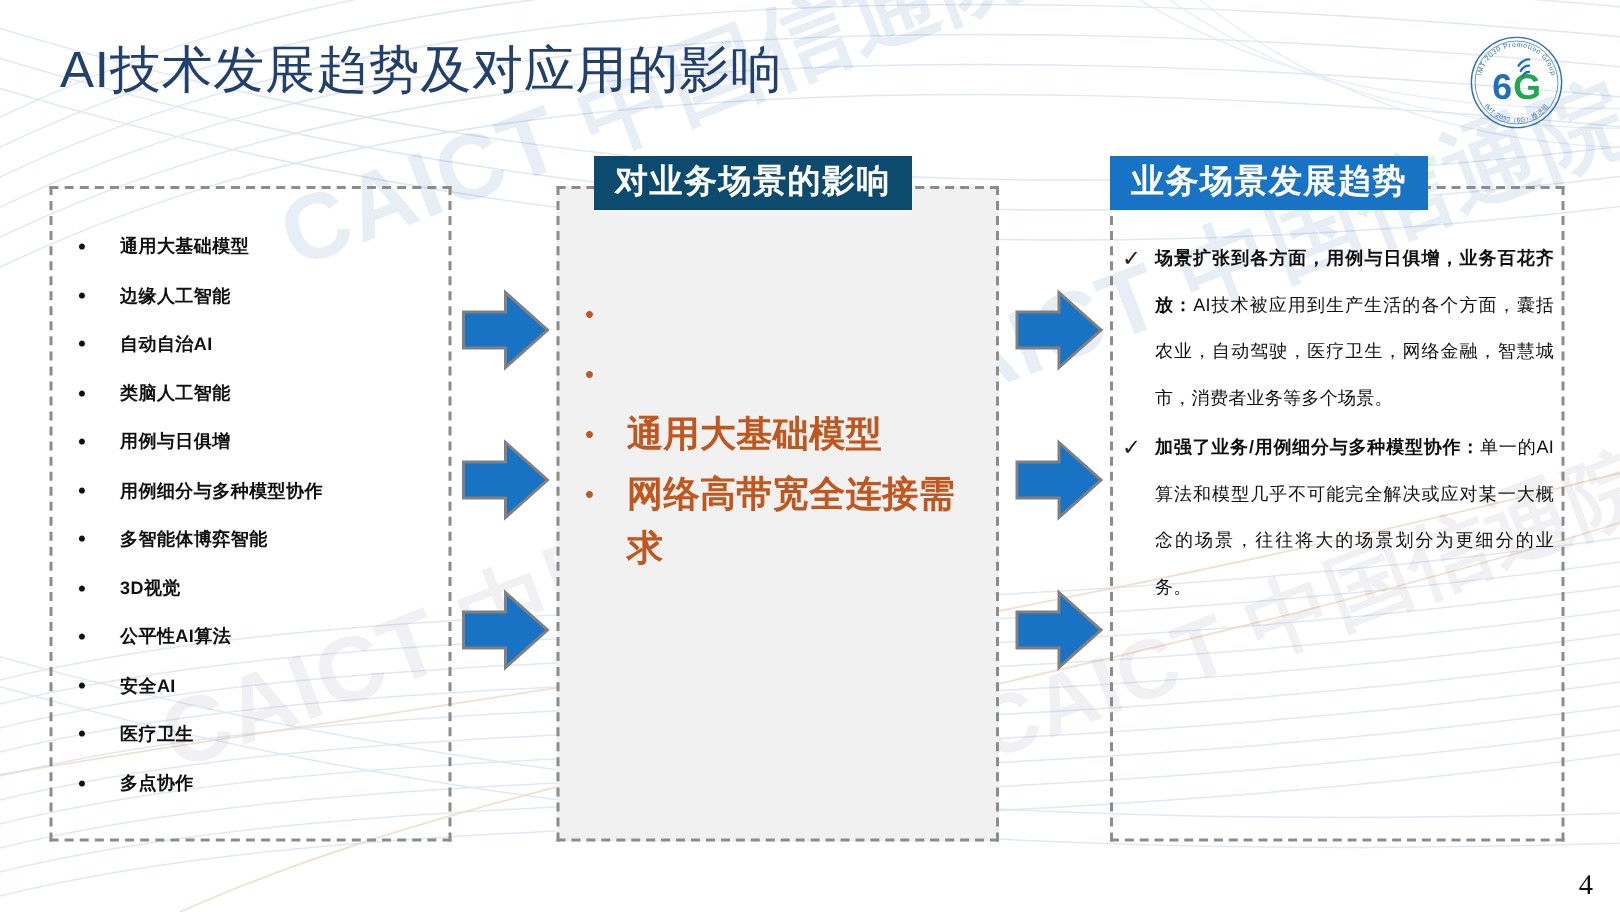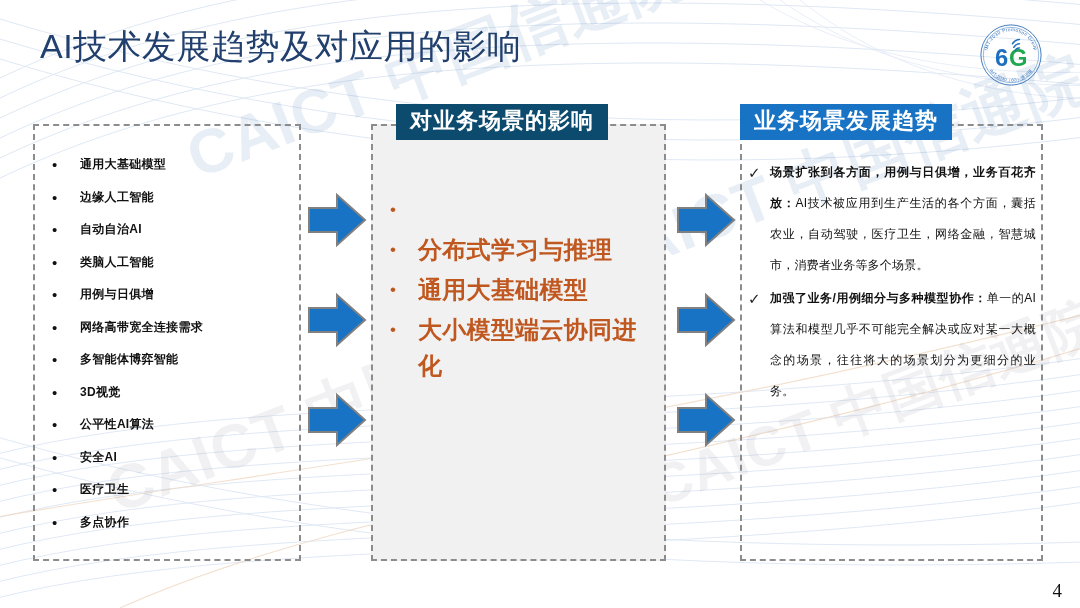--- a/index.html
+++ b/index.html
@@ -195,21 +195,21 @@
     <div class="li">
         <span class="bullet">•</span>
         <span class="txt">类脑人工智能</span>
       </div>
     <div class="li">
         <span class="bullet">•</span>
         <span class="txt">用例与日俱增</span>
       </div>
     <div class="li">
         <span class="bullet">•</span>
-        <span class="txt">网络高带宽全连接需求</span>
+        <span class="txt">用例细分与多种模型协作</span>
       </div>
     <div class="li">
         <span class="bullet">•</span>
         <span class="txt">多智能体博弈智能</span>
       </div>
     <div class="li">
         <span class="bullet">•</span>
         <span class="txt">3D视觉</span>
       </div>
     <div class="li">
@@ -241,29 +241,28 @@
     </svg>
 
   <div id="col-mid" class="col"></div>
   <div id="badge-mid" class="badge">对业务场景的影响</div>
   <div id="list-mid">
     <div class="li">
         <span class="bullet">•</span>
       </div>
     <div class="li">
         <span class="bullet">•</span>
-        <span class="txt">分布式学习与推理</span>
       </div>
     <div class="li">
         <span class="bullet">•</span>
         <span class="txt">通用大基础模型</span>
       </div>
     <div class="li">
         <span class="bullet">•</span>
-        <span class="txt">大小模型端云协同进化</span>
+        <span class="txt">网络高带宽全连接需求</span>
       </div>
   </div>
 
   <svg class="arrow" id="a4" viewBox="0 0 60 56">
       <polygon points="2,16 30,16 30,3 58,28 30,53 30,40 2,40" fill="#1873C4" stroke="#808080" stroke-width="2"></polygon>
     </svg>
   <svg class="arrow" id="a5" viewBox="0 0 60 56">
       <polygon points="2,16 30,16 30,3 58,28 30,53 30,40 2,40" fill="#1873C4" stroke="#808080" stroke-width="2"></polygon>
     </svg>
   <svg class="arrow" id="a6" viewBox="0 0 60 56">

